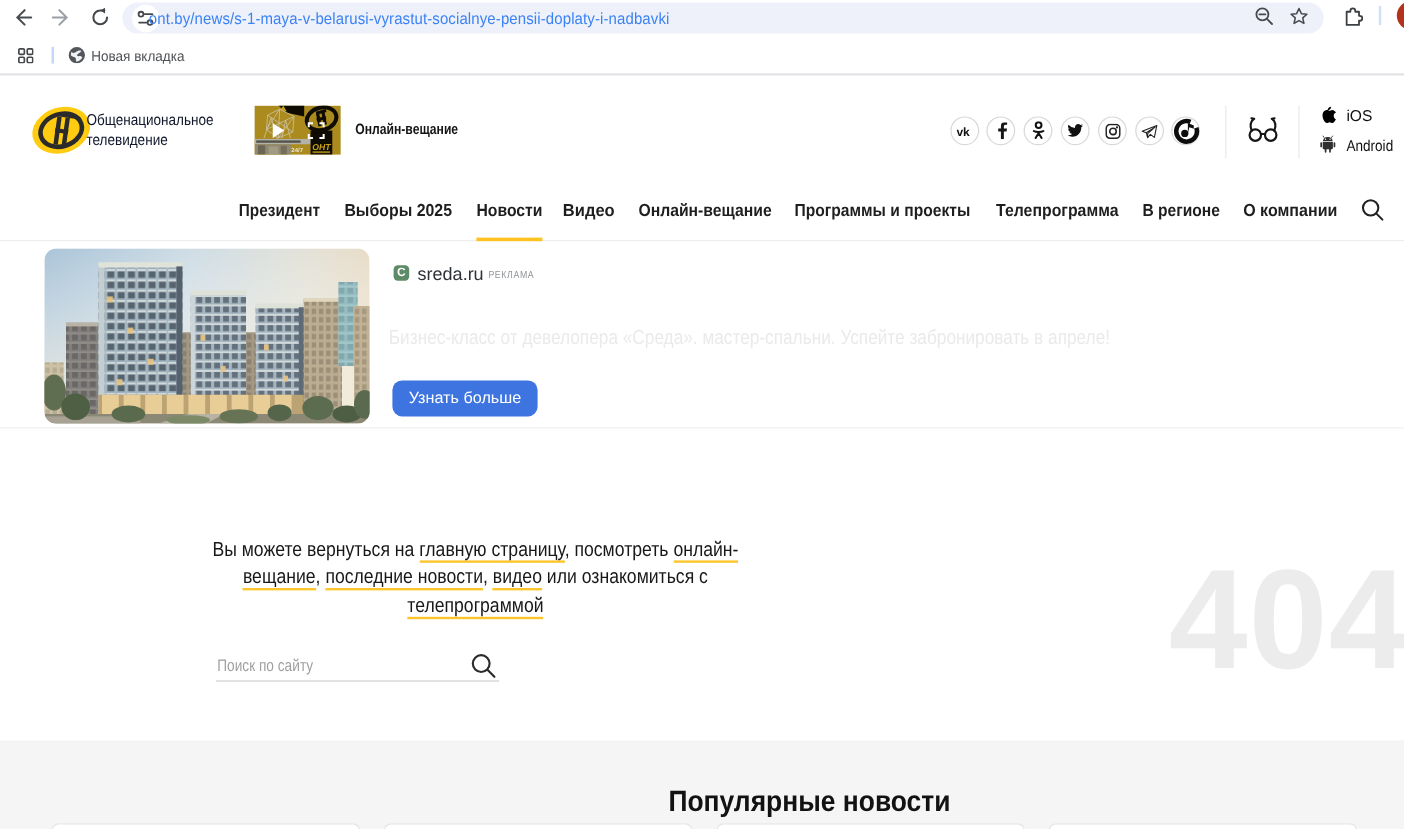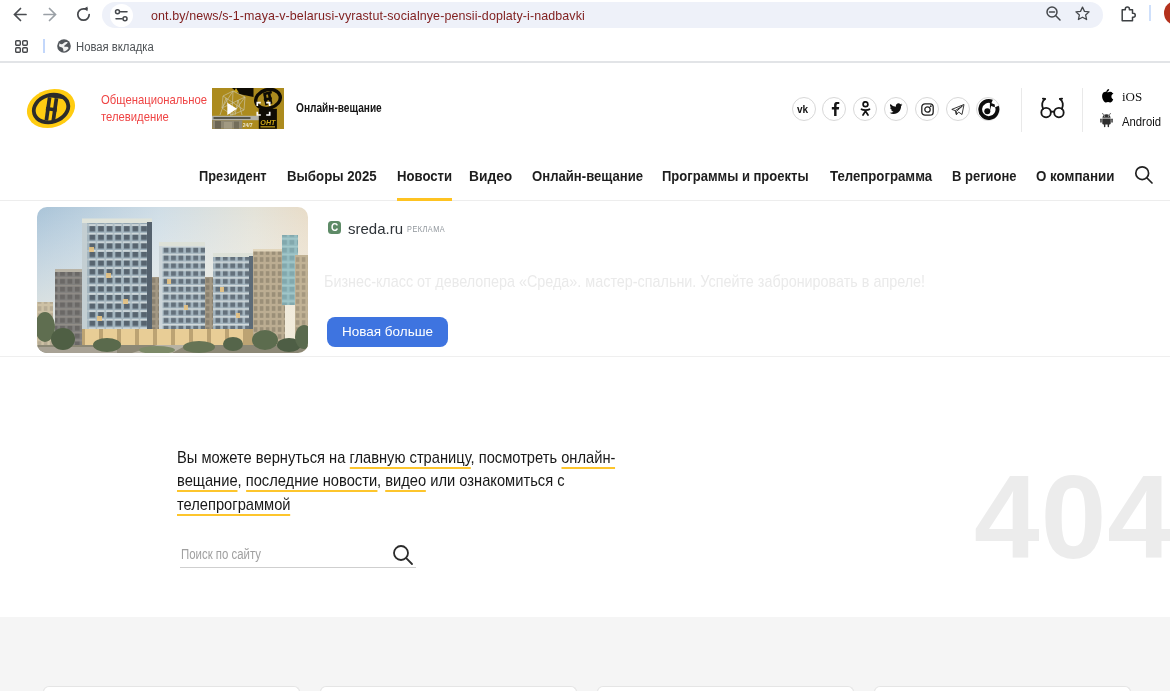--- a/index.html
+++ b/index.html
@@ -5,39 +5,39 @@
 <style>
   * { margin:0; padding:0; box-sizing:border-box; }
   html,body { width:1170px; height:691px; overflow:hidden; background:#fff;
     font-family:"Liberation Sans", sans-serif; }
   .abs { position:absolute; }
   #page { position:relative; width:1170px; height:691px; overflow:hidden; }
 
   
   .pill { left:102px; top:2px; width:1001px; height:26px; border-radius:13px; background:#eef1f9; }
   .pillcircle { left:110px; top:4px; width:23px; height:23px; border-radius:50%; background:#fff; }
-  .urltext { left:151px; top:8px; font-size:13.5px; color:#7f1d1d; letter-spacing:0.1px; }
+  .urltext { left:124px; top:8px; font-size:13.5px; color:#3b82f6; letter-spacing:0.1px; }
   #urlt{transform:scaleX(0.925);}
   #hst{transform:scaleX(0.868);}
   #ont{transform:scaleX(0.81);}
   #adtt{transform:scaleX(0.884);}
   #adst{transform:scaleX(0.845);}
   #popt{transform:scaleX(0.899);}
   #h1t{transform:scaleX(0.831);}
   #para{transform:scaleX(0.864);}
   #spht{transform:scaleX(0.815);}
   .bmtext { left:76px; top:40px; font-size:12px; color:#4e5256; transform-origin:0 0; transform:scaleX(0.94); }
 
   
-  .hdr-sub { left:101px; top:91px; font-size:13px; line-height:17px; color:#ef4444; }
+  .hdr-sub { left:72px; top:91px; font-size:13px; line-height:17px; color:#0f172a; }
   .thumb { left:212px; top:88px; width:72px; height:41px; }
   .onlinelbl { left:296px; top:101px; font-size:12.5px; font-weight:bold; color:#141414; }
   .soc { top:97px; width:24px; height:24px; border:1px solid #d8d8d8; border-radius:50%; background:#fff; }
   .vsep { top:88px; width:1px; height:44px; background:#e9e9e9; }
-  .ioslbl { left:1122px; top:89px; font-size:13px; color:#101010;font-family:Liberation Serif, serif; }
+  .ioslbl { left:1122px; top:89px; font-size:13px; color:#101010; }
   .androidlbl { left:1122px; top:114px; font-size:13px; color:#101010; transform-origin:0 0; transform:scaleX(0.87); }
 
   .sx { display:inline-block; transform-origin:0 0; white-space:nowrap; }
   
   .nav { top:168px; font-size:14.5px; font-weight:bold; color:#1e1e1e; white-space:nowrap; transform-origin:0 0; }
   .navline { left:0; top:200px; width:1170px; height:1px; background:#ededed; }
   .navactive { left:397px; top:198px; width:55px; height:3px; background:#fec321; }
 
   
   .adimg { left:37px; top:207px; width:271px; height:146px; border-radius:10px; overflow:hidden; }
@@ -46,21 +46,21 @@
   .adsite { left:348px; top:220px; font-size:15px; color:#2e3338; }
   .adrek { left:407px; top:224px; font-size:8.5px; color:#8f959b; letter-spacing:0.6px; transform-origin:0 0; transform:scaleX(0.86); }
   .adtitle { left:321px; top:245px; font-size:24.5px; font-weight:bold; color:#1f1f1f; letter-spacing:0.1px; }
   .adsub { left:324px; top:272px; font-size:17px; color:#eaeaea; }
   .adbtn { left:327px; top:317px; width:121px; height:30px; border-radius:8px; background:#3e74e0;
      color:#fff; font-size:13.5px; text-align:center; line-height:30px; }
   .adline { left:0; top:356px; width:1170px; height:1px; background:#efefef; }
 
   
   .h1 { left:179px; top:388px; font-size:26.5px; font-weight:bold; color:#111; }
-  .ptext { left:177px; top:446px; font-size:17px; line-height:23.4px; color:#181818; }
+  .ptext { left:177px; top:446px; font-size:17px; line-height:23.4px; color:#181818;text-align:center; }
   .ptext a { color:#181818; text-decoration:none; border-bottom:2px solid #fdc52c; }
   .searchph { left:181px; top:546px; font-size:14px; color:#a0a0a0; }
   .searchline { left:180px; top:567px; width:236px; height:1px; background:#cfcfcf; }
   .wm404 { left:974px; top:458px; font-size:118px; font-weight:bold; color:#ececec; line-height:1; letter-spacing:1px;}
 
   
   .graysec { left:0; top:617px; width:1170px; height:74px; background:#f5f5f5; }
   .pophead { left:557px; top:655px; font-size:24.5px; font-weight:bold; color:#121212; }
   .card { top:686px; width:257px; height:10px; background:#fff; border:1px solid #e5e5e5; border-bottom:none;
      border-radius:6px 6px 0 0; }
@@ -354,31 +354,32 @@
     <ellipse cx="196" cy="137" rx="10" ry="7" fill="#55654a"></ellipse>
     <ellipse cx="228" cy="133" rx="13" ry="10" fill="#5c6c4e"></ellipse>
     <ellipse cx="252" cy="138" rx="12" ry="7" fill="#4e5e45"></ellipse>
     <ellipse cx="267" cy="130" rx="9" ry="12" fill="#5a6a4e"></ellipse>
     <ellipse cx="120" cy="143" rx="18" ry="4" fill="#7d8a68"></ellipse>
   </svg>
   <div class="abs adicon">C</div>
   <div class="abs adsite">sreda.ru</div>
   <div class="abs adrek">РЕКЛАМА</div>
   <div class="abs adsub"><span class="sx" id="adst">Бизнес-класс от девелопера «Среда». мастер-спальни. Успейте забронировать в апреле!</span></div>
-  <div class="abs adbtn">Новая больше</div>
+  <div class="abs adbtn">Узнать больше</div>
   <div class="abs adline"></div>
 
   <div class="abs wm404">404</div>
   <div class="abs ptext"><span class="sx" id="para">Вы можете вернуться на <a>главную страницу</a>, посмотреть <a>онлайн-</a><br><a>вещание</a>, <a>последние новости</a>, <a>видео</a> или ознакомиться с<br><a>телепрограммой</a></span></div>
   <div class="abs searchph"><span class="sx" id="spht">Поиск по сайту</span></div>
   <div class="abs searchline"></div>
   <svg class="abs" style="left:392px;top:544px" width="22" height="22" viewBox="0 0 22 22">
     <circle cx="9" cy="9" r="7" fill="none" stroke="#2b2b2b" stroke-width="1.8"></circle>
     <path d="M14.2 14.2 L20 20" stroke="#2b2b2b" stroke-width="1.8" stroke-linecap="round"></path>
   </svg>
 
   <div class="abs graysec"></div>
+  <div class="abs pophead"><span class="sx" id="popt">Популярные новости</span></div>
   <div class="abs card" style="left:43px"></div>
   <div class="abs card" style="left:320px"></div>
   <div class="abs card" style="left:597px"></div>
   <div class="abs card" style="left:874px"></div>
 
 </div>
 
 </body></html>

